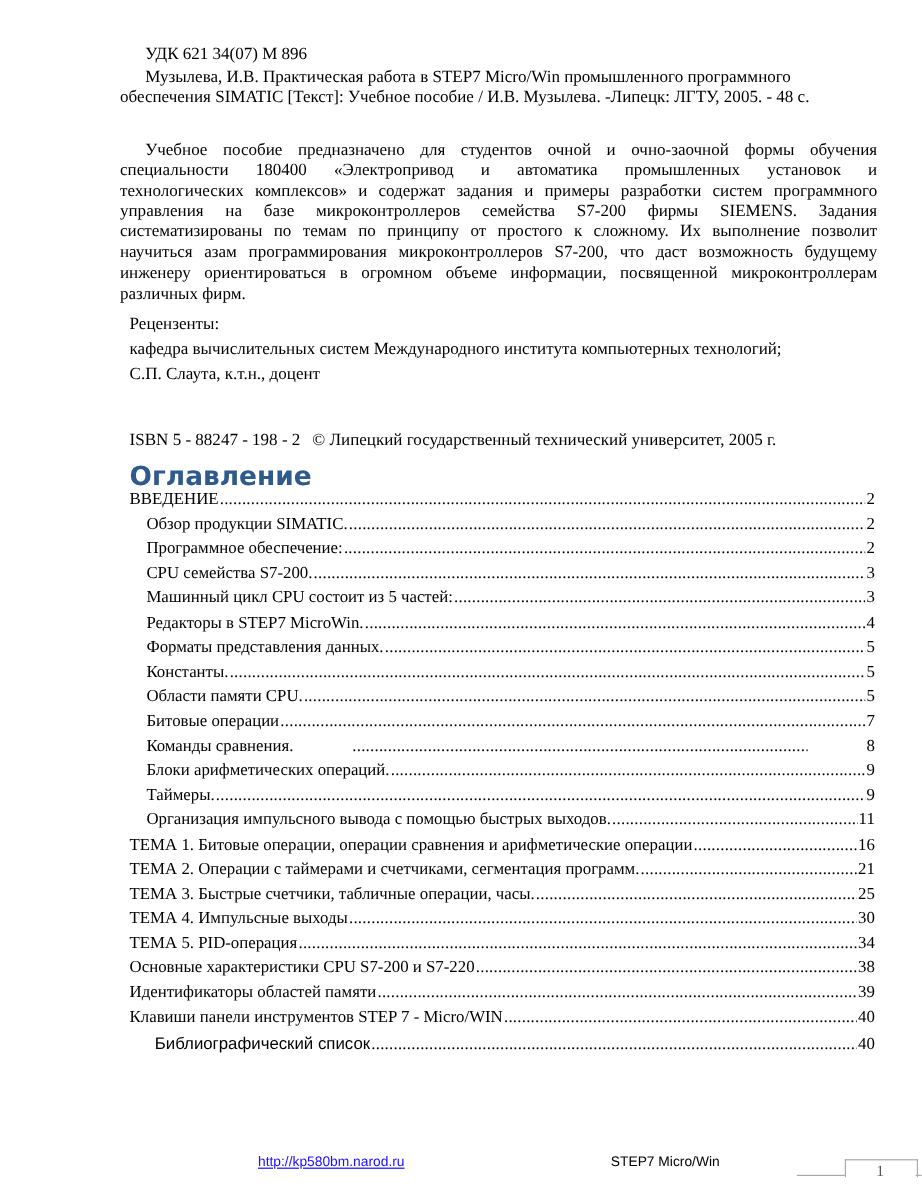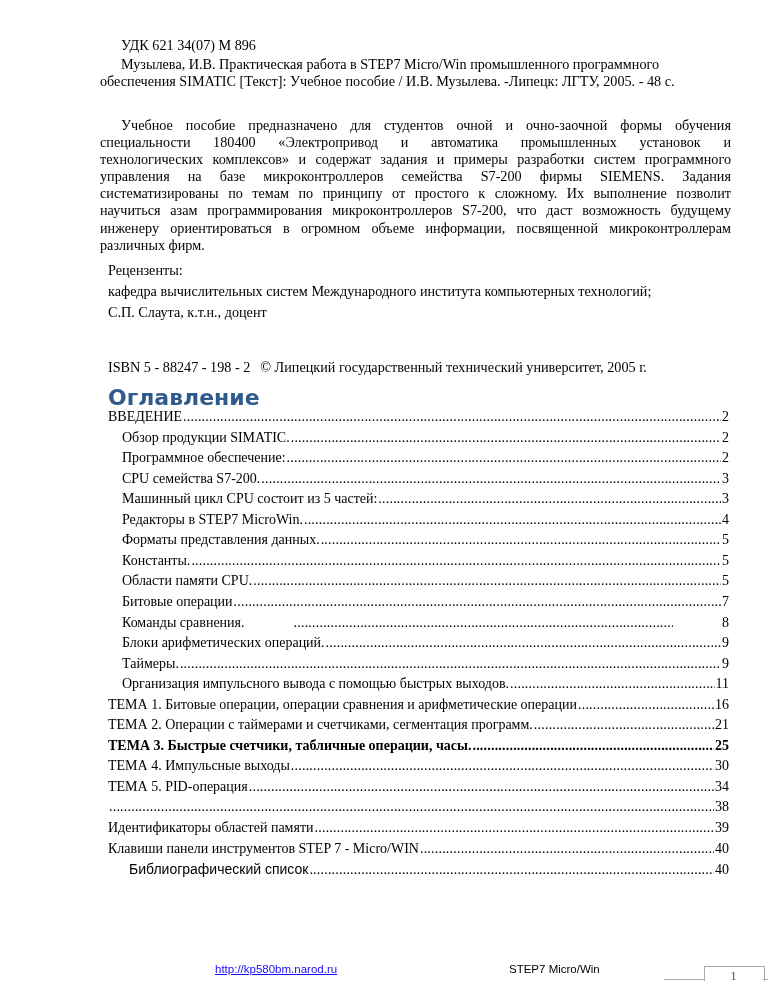--- a/index.html
+++ b/index.html
@@ -139,36 +139,37 @@
     <div class="toc-row" style="left: 0px; width: 621px; top: 287.7px;">
       <span class="label">ТЕМА 1. Битовые операции, операции сравнения и арифметические операции </span>
       <span class="dots"></span>
       <span class="page">16</span>
     </div>
     <div class="toc-row" style="left: 0px; width: 621px; top: 308.25px;">
       <span class="label">ТЕМА 2. Операции с таймерами и счетчиками, сегментация программ.</span>
       <span class="dots"></span>
       <span class="page">21</span>
     </div>
-    <div class="toc-row" style="left: 0px; width: 621px; top: 328.8px; font-weight: bold;">
+    <div class="toc-row" style="left: 0px; width: 621px; top: 328.8px;">
       <span class="label">ТЕМА 3. Быстрые счетчики, табличные операции, часы.</span>
       <span class="dots"></span>
       <span class="page">25</span>
     </div>
     <div class="toc-row" style="left: 0px; width: 621px; top: 349.35px;">
       <span class="label">ТЕМА 4. Импульсные выходы</span>
       <span class="dots"></span>
       <span class="page">30</span>
     </div>
     <div class="toc-row" style="left: 0px; width: 621px; top: 369.9px;">
       <span class="label">ТЕМА 5. PID-операция </span>
       <span class="dots"></span>
       <span class="page">34</span>
     </div>
     <div class="toc-row" style="left: 0px; width: 621px; top: 390.45px;">
+      <span class="label">Основные характеристики CPU S7-200 и S7-220</span>
       <span class="dots"></span>
       <span class="page">38</span>
     </div>
     <div class="toc-row" style="left: 0px; width: 621px; top: 411px;">
       <span class="label">Идентификаторы областей памяти </span>
       <span class="dots"></span>
       <span class="page">39</span>
     </div>
     <div class="toc-row" style="left: 0px; width: 621px; top: 431.55px;">
       <span class="label">Клавиши панели инструментов STEP 7 - Micro/WIN </span>

